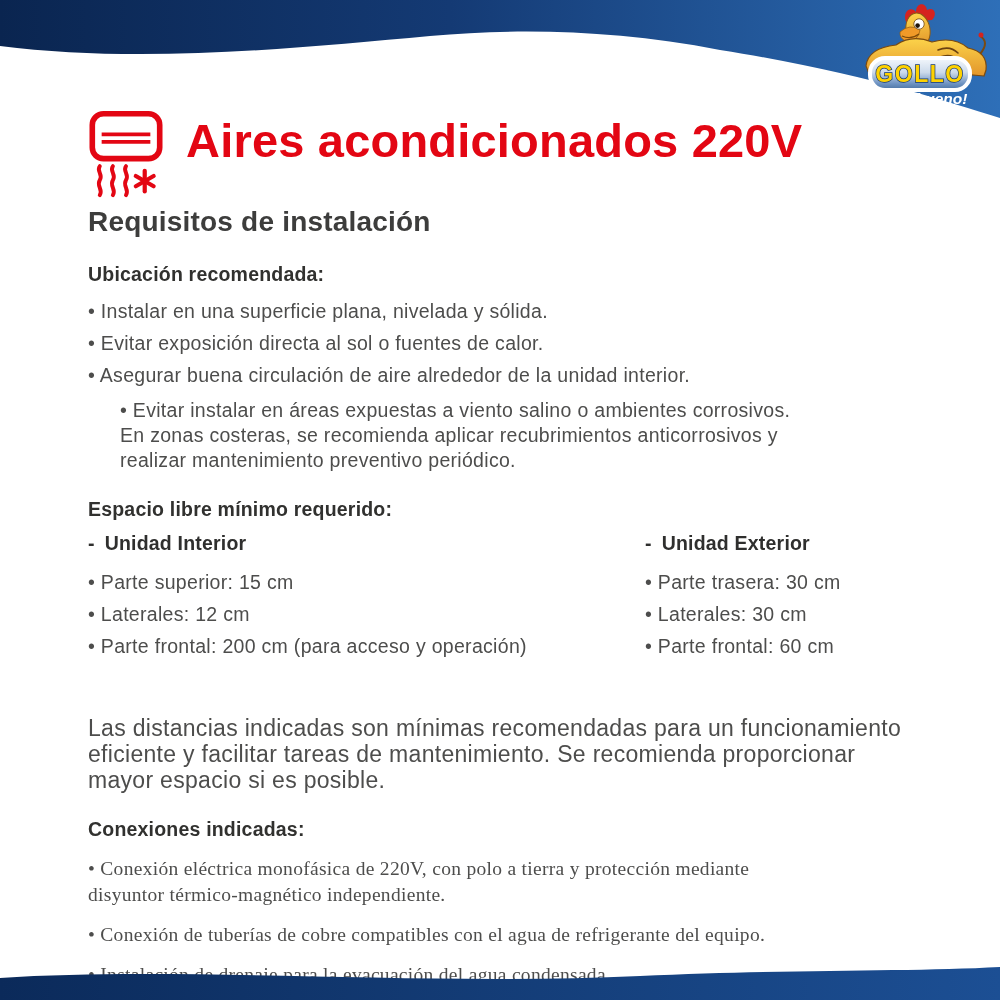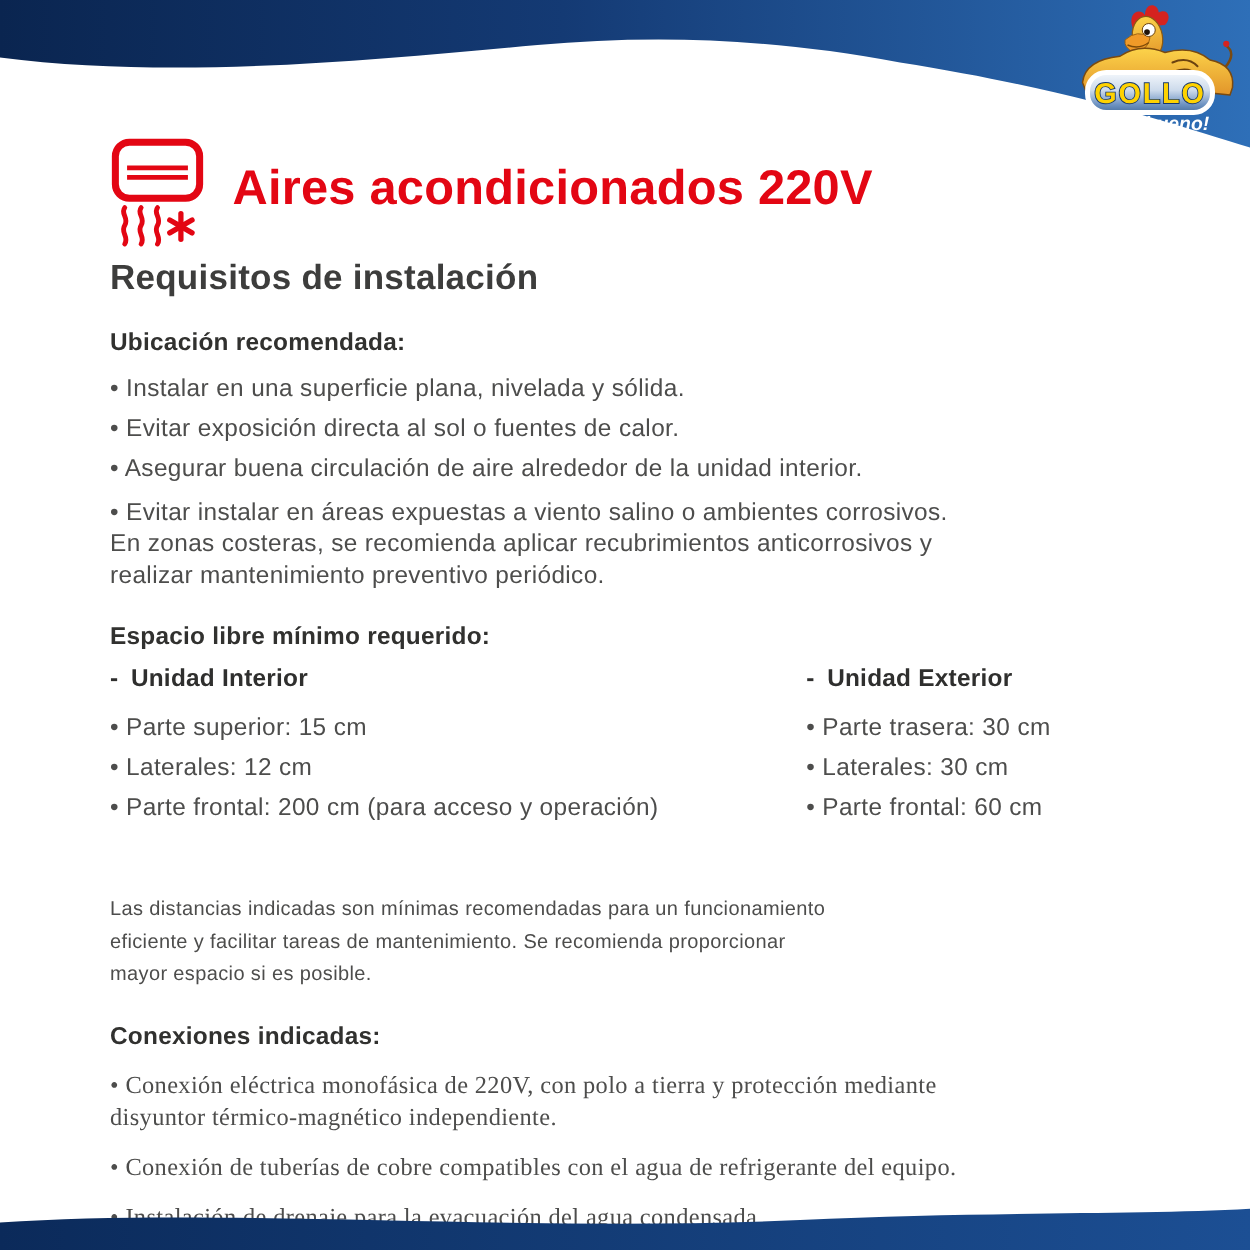--- a/index.html
+++ b/index.html
@@ -11,51 +11,51 @@
   }
   .top-wave{position:absolute;top:0;left:0;width:1000px;height:140px;}
   .bottom-wave{position:absolute;bottom:0;left:0;width:1000px;height:38px;}
   .logo{position:absolute;left:850px;top:0;width:148px;height:146px;}
 
   .content{position:absolute;left:88px;top:0;width:832px;}
 
   .title-row{margin-top:104px;display:flex;align-items:flex-start;}
   .ac-icon{width:76px;height:88px;flex:0 0 76px;margin-top:6px;}
   h1.page-title{
-    margin:26px 0 0 22px;font-size:39px;line-height:42px;font-weight:bold;
+    margin:16px 0 0 22px;font-size:47px;line-height:42px;font-weight:bold;
     color:#e30613;letter-spacing:0.2px;
   }
   h2.section-title{
     margin:8px 0 0;font-size:28px;line-height:32px;font-weight:bold;color:#3d3d3c;
     letter-spacing:0.2px;
   }
   h3.subhead{
     margin:24px 0 0;font-size:19.5px;line-height:24px;font-weight:bold;color:#31312f;
     letter-spacing:0.2px;
   }
   ul.blist{list-style:none;margin:13px 0 0;padding:0;}
   ul.blist li{
     font-size:19.5px;line-height:25px;color:#4d4d4c;margin:0 0 7px;letter-spacing:0.3px;
   }
-  ul.blist li.multiline{margin-top:10px;}
+  ul.blist li.multiline{margin-top:10px;margin-left:32px;}
   .tline{display:block;}
 
   .cols{display:flex;margin-top:10px;}
   .col-left{width:557px;flex:0 0 557px;}
   .col-right{flex:1;}
   .col-title{
     display:flex;font-size:19.5px;font-weight:bold;color:#2f2f2e;line-height:24px;
     letter-spacing:0.2px;
   }
   .col-title .dash{margin-right:10px;}
   ul.blist.tight{margin-top:14px;}
   ul.blist.tight li{margin-bottom:6px;line-height:26px;}
 
   p.note{
-    margin:50px 0 0;font-size:16px;line-height:26px;color:#4d4d4c;letter-spacing:0.3px;
+    margin:50px 0 0;font-size:23px;line-height:26px;color:#4d4d4c;letter-spacing:0.3px;
   }
   ul.blist.conn{margin-top:15px;font-family:Liberation Serif, serif;}
   ul.blist.conn li{margin-bottom:14px;line-height:26px;}
 </style>
 </head>
 <body>
 
 <svg class="top-wave" viewBox="0 0 1000 140" preserveAspectRatio="none" aria-hidden="true">
   <defs>
     <linearGradient id="bannerGrad" x1="0" y1="0" x2="1" y2="0">

